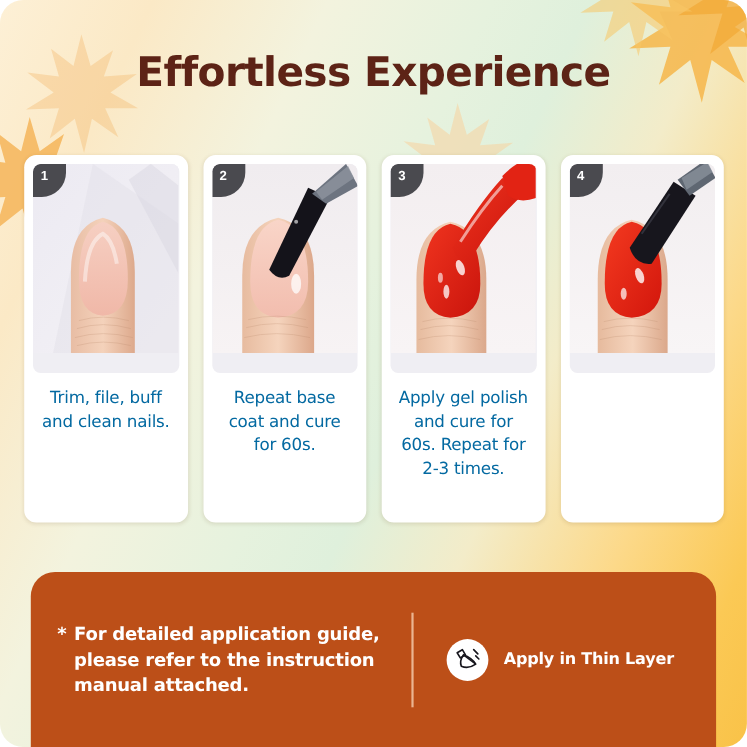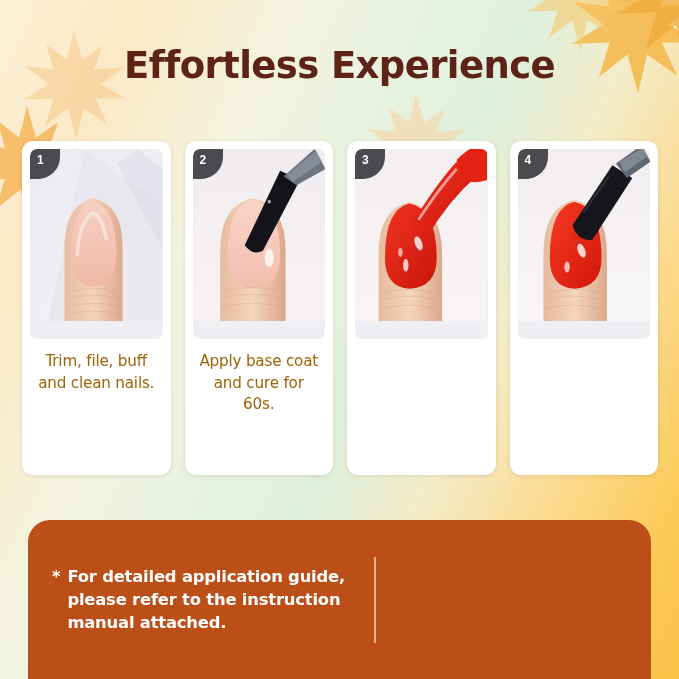--- a/index.html
+++ b/index.html
@@ -16,20 +16,21 @@
         #fdf0d6 0%,
         #fbe9c6 14%,
         #f3f3de 30%,
         #e6f2de 45%,
         #dff0dc 54%,
         #f3ecc9 66%,
         #fcd98a 80%,
         #fbc955 92%,
         #f9c248 100%);
     overflow: hidden;
+    border-radius: 21px;
   }
 
   
   .leaf { position: absolute; pointer-events: none; }
 
   
   .title-wrap {
     position: absolute; left: 0; top: 44px; width: 679px;
     text-align: center;
   }
@@ -81,21 +82,21 @@
     justify-content: flex-start;
     padding: 4px 0 0 7px;
     z-index: 4;
   }
   .caption {
     flex: 1;
     padding: 12px 4px 0 4px;
     text-align: center;
     font-size: 15.2px;
     line-height: 1.42;
-    color: #a16207;
+    color: #0369a1;
     font-family: "DejaVu Sans", sans-serif;
     letter-spacing: -0.2px;
   }
 
   
   .scene { position: absolute; inset: 0; }
 
   
   .banner {
     position: absolute;
@@ -243,21 +244,21 @@
           <path d="M100 30 L134 0 L146 22 L114 40 Z" fill="#6d7480"></path>
           <path d="M104 28 L136 2 L142 14 L110 36 Z" fill="#8d949e" opacity=".8"></path>
           <circle cx="84" cy="58" r="2" fill="#ffffff" opacity=".6"></circle>
           <g opacity=".25" stroke="#b98a6c" stroke-width="1" fill="none">
             <path d="M34 164 q30 -8 62 0"></path>
               <path d="M32 174 q32 -8 66 0"></path>
               <path d="M36 156 q28 -7 58 0"></path>
           </g>
         </svg>
       </div>
-      <div class="caption">Apply base coat and cure for 60s.</div>
+      <div class="caption">Repeat base coat and cure for 60s.</div>
     </div>
 
     <div class="card">
       <div class="thumb">
         <div class="badge">3</div>
         <svg class="scene" viewBox="0 0 146 190" preserveAspectRatio="xMidYMid slice">
           <defs>
             <linearGradient id="bg3" x1="0" y1="0" x2="0" y2="1">
               <stop offset="0" stop-color="#f3eef0"></stop>
                 <stop offset="1" stop-color="#f8f4f5"></stop>
@@ -281,20 +282,21 @@
           <ellipse cx="70" cy="104" rx="4" ry="8" fill="#ffffff" opacity=".8" transform="rotate(-20 70 104)"></ellipse>
           <ellipse cx="56" cy="128" rx="3" ry="7" fill="#ffffff" opacity=".75"></ellipse>
           <ellipse cx="50" cy="114" rx="2.5" ry="5" fill="#ffffff" opacity=".6"></ellipse>
           <g opacity=".25" stroke="#b98a6c" stroke-width="1" fill="none">
             <path d="M30 166 q28 -8 58 0"></path>
               <path d="M28 176 q30 -8 62 0"></path>
               <path d="M32 158 q26 -7 54 0"></path>
           </g>
         </svg>
       </div>
+      <div class="caption">Apply gel polish and cure for 60s. Repeat for 2-3 times.</div>
     </div>
 
     <div class="card">
       <div class="thumb">
         <div class="badge">4</div>
         <svg class="scene" viewBox="0 0 146 190" preserveAspectRatio="xMidYMid slice">
           <defs>
             <linearGradient id="bg4" x1="0" y1="0" x2="0" y2="1">
               <stop offset="0" stop-color="#f2eef0"></stop>
                 <stop offset="1" stop-color="#f8f5f6"></stop>
@@ -335,18 +337,31 @@
       <div class="note-row">
         <span>*</span>
         <span>For detailed application guide, please refer to the instruction manual attached.</span>
       </div>
     </div>
 
     <div class="divider"></div>
 
     <div class="features">
 
+      <div class="feature">
+        <span class="f-icon">
+          <svg viewBox="0 0 32 32" width="30" height="30">
+            <circle cx="16" cy="16" r="15" fill="#ffffff"></circle>
+            <path d="M6 9 L11 6 L14 11 L9 14 Z" fill="none" stroke="#17161d" stroke-width="1.6" stroke-linejoin="round"></path>
+            <path d="M12 11 Q20 14 24 20 Q17 25 10 22 Q8 17 12 11 Z" fill="none" stroke="#17161d" stroke-width="1.6" stroke-linejoin="round"></path>
+            <path d="M22 6 L26 10" stroke="#17161d" stroke-width="1.6" stroke-linecap="round"></path>
+            <path d="M24 12 L27 15" stroke="#17161d" stroke-width="1.6" stroke-linecap="round"></path>
+            <path d="M12 11 L24 20" stroke="#17161d" stroke-width="1.3"></path>
+          </svg>
+        </span>
+        <span class="f-label">Apply in Thin Layer</span>
+      </div>
 
 
     </div>
   </div>
 
 </div>
 
 </body></html>

